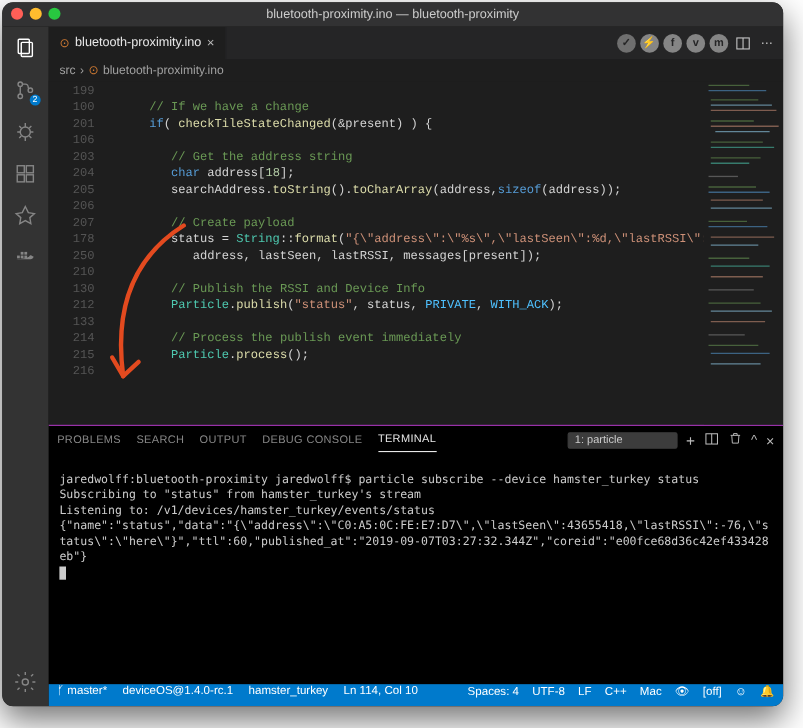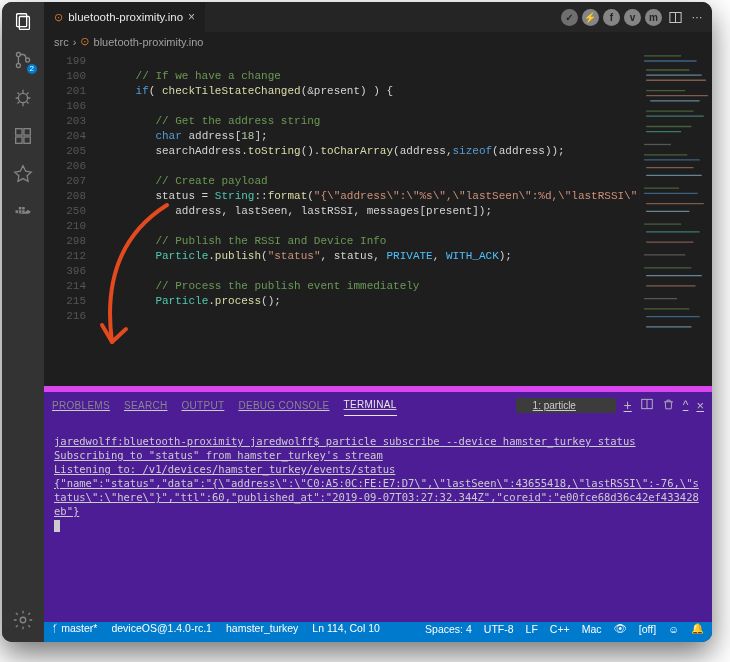--- a/index.html
+++ b/index.html
@@ -142,45 +142,44 @@
   .c-comment { color:#6a9955; }
   .c-keyword { color:#569cd6; }
   .c-type    { color:#4ec9b0; }
   .c-func    { color:#dcdcaa; }
   .c-string  { color:#ce9178; }
   .c-num     { color:#b5cea8; }
   .c-const   { color:#4fc1ff; }
   
   .panel {
     height:236px;
-    background:#4c1d95;
-    border-top:6px solid #d946ef;
+    background:#000000;
+    border-top:1px solid #d946ef;
     display:flex; flex-direction:column;
     flex:0 0 auto;
-    text-decoration:underline;
   }
   .panel-tabs {
     height:26px;
     display:flex; align-items:center;
     padding:0 8px;
     gap:14px;
     font-size:10px;
     color:#888;
     position:relative;
   }
   .ptab { padding:5px 0; letter-spacing:0.3px;}
   .ptab.active { color:#e8e8e8; border-bottom:1px solid #e8e8e8; }
   .panel-right {
     margin-left:auto;
     display:flex; align-items:center; gap:8px;
     color:#bbb;
   }
   .term-select {
     background:#3c3c3c; color:#ccc; border:1px solid #3c3c3c;
-    font-size:10px; padding:1px 14px 1px 16px; border-radius:2px;
+    font-size:10px; padding:1px 14px 1px 6px; border-radius:2px;
     min-width:100px;
   }
   .term-body {
     flex:1;
     padding:4px 10px;
     font-family: Menlo, Consolas, monospace;
     font-size:10.5px;
     line-height:14px;
     color:#ccc;
     white-space:pre-wrap;
@@ -209,20 +208,28 @@
     width:110px; height:170px;
     pointer-events:none;
     z-index:50;
   }
 </style>
 </head>
 <body>
 
 <div class="window">
 
+  <div class="titlebar">
+    <div class="traffic">
+      <span class="tl-close"></span>
+      <span class="tl-min"></span>
+      <span class="tl-max"></span>
+    </div>
+    <div class="titlebar-title">bluetooth-proximity.ino — bluetooth-proximity</div>
+  </div>
 
   <div class="body">
 
     <div class="activitybar">
       <div class="ab-icon active">
         <svg width="22" height="22" viewBox="0 0 24 24" fill="none" stroke="currentColor" stroke-width="1.4">
             <rect x="5" y="3" width="11" height="14" rx="1"></rect>
             <rect x="8" y="6" width="11" height="14" rx="1"></rect>
           </svg>
       </div>
@@ -310,26 +317,26 @@
         <div class="gutter" id="gutter">
             <div>199</div>
             <div>100</div>
             <div>201</div>
             <div>106</div>
             <div>203</div>
             <div>204</div>
             <div>205</div>
             <div>206</div>
             <div>207</div>
-            <div>208</div>
+            <div>178</div>
             <div>250</div>
             <div>210</div>
-            <div>298</div>
+            <div>130</div>
             <div>212</div>
-            <div>396</div>
+            <div>133</div>
             <div>214</div>
             <div>215</div>
             <div>216</div>
           </div>
         <div class="code" id="code"><div class="line"></div><div class="line">      <span class="c-comment">// If we have a change</span></div><div class="line">      <span class="c-keyword">if</span>( <span class="c-func">checkTileStateChanged</span>(&amp;present) ) {</div><div class="line"></div><div class="line">         <span class="c-comment">// Get the address string</span></div><div class="line">         <span class="c-keyword">char</span> address[<span class="c-num">18</span>];</div><div class="line">         searchAddress.<span class="c-func">toString</span>().<span class="c-func">toCharArray</span>(address,<span class="c-keyword">sizeof</span>(address));</div><div class="line"></div><div class="line">         <span class="c-comment">// Create payload</span></div><div class="line">         status = <span class="c-type">String</span>::<span class="c-func">format</span>(<span class="c-string">"{\"address\":\"%s\",\"lastSeen\":%d,\"lastRSSI\":%i,\"</span></div><div class="line">            address, lastSeen, lastRSSI, messages[present]);</div><div class="line"></div><div class="line">         <span class="c-comment">// Publish the RSSI and Device Info</span></div><div class="line">         <span class="c-type">Particle</span>.<span class="c-func">publish</span>(<span class="c-string">"status"</span>, status, <span class="c-const">PRIVATE</span>, <span class="c-const">WITH_ACK</span>);</div><div class="line"></div><div class="line">         <span class="c-comment">// Process the publish event immediately</span></div><div class="line">         <span class="c-type">Particle</span>.<span class="c-func">process</span>();</div><div class="line"></div></div>
         <div class="minimap">
           <svg viewBox="0 0 70 260" preserveAspectRatio="none">
             <g stroke-width="1">
             <line x1="4" y1="3" x2="40" y2="3" stroke="#6a9955"></line>
             <line x1="4" y1="7" x2="55" y2="7" stroke="#569cd6"></line>

